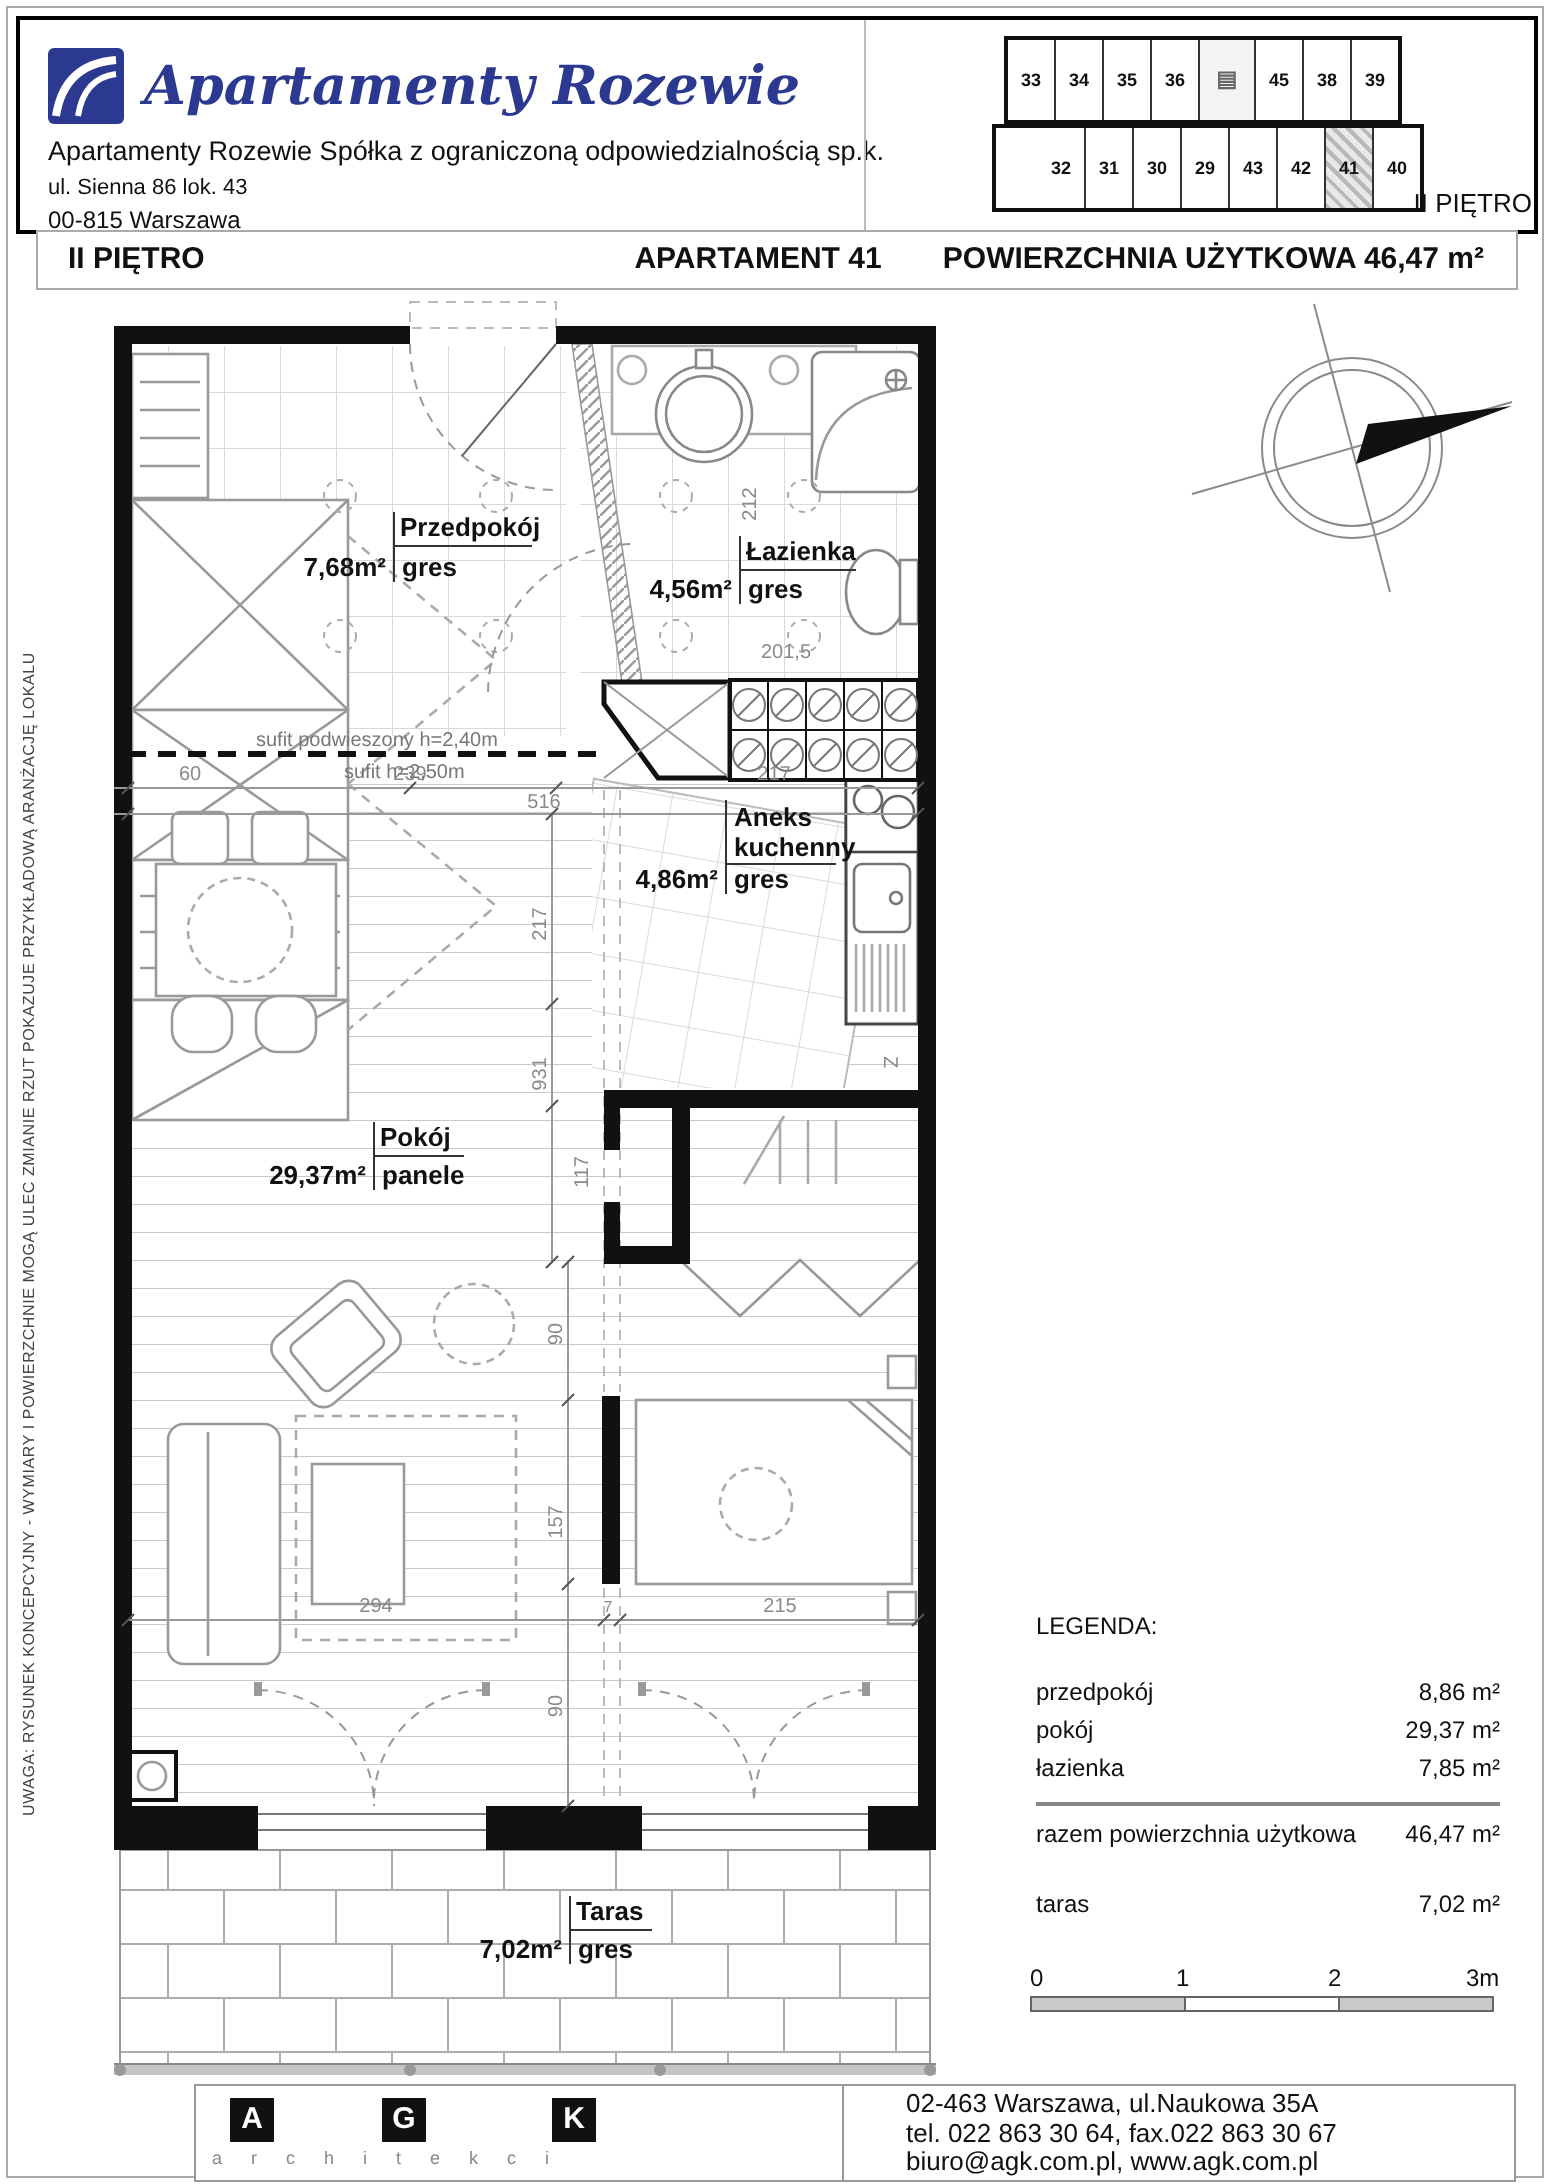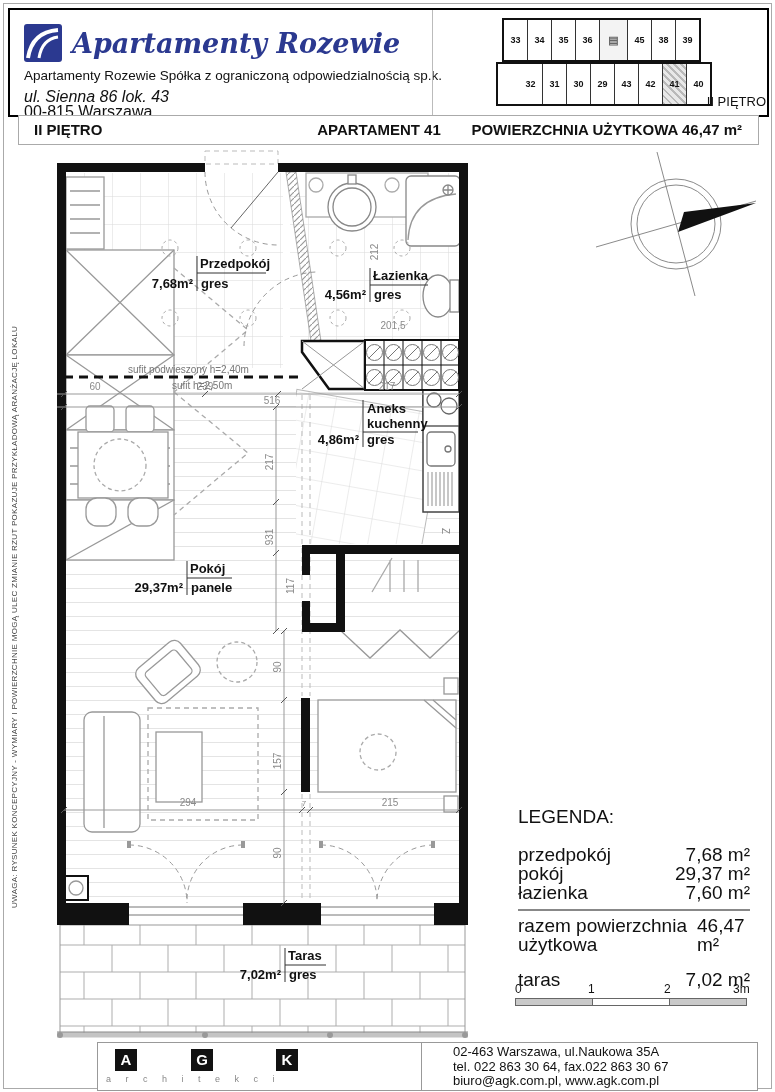--- a/index.html
+++ b/index.html
@@ -7,22 +7,22 @@
         font-family:"Liberation Sans",sans-serif;color:#111;}
   .page-border{position:absolute;inset:3px;border:1px solid #aaa;pointer-events:none;}
 
   
   .header-box{position:absolute;left:8px;top:8px;width:757px;height:105px;border:2px solid #000000;background:#fff;}
   .header-divider{position:absolute;left:422px;top:0;bottom:0;border-left:1px solid #bbb;}
   .logo-mark{position:absolute;left:14px;top:14px;}
   .logo-text{position:absolute;left:62px;top:18px;font-family:"DejaVu Serif",serif;font-style:italic;
              font-weight:bold;font-size:27px;color:#2b3990;}
   .company{position:absolute;left:14px;top:58px;font-size:13.5px;color:#111;}
-  .addr1{position:absolute;left:14px;top:78px;font-size:16px;font-style:italic;}
-  .addr2{position:absolute;left:14px;top:93px;font-size:16px;}
+  .addr1{position:absolute;left:14px;top:78px;font-size:11px;}
+  .addr2{position:absolute;left:14px;top:93px;font-size:12px;}
 
   
   .miniplan{position:absolute;left:480px;top:2px;width:276px;height:101px;}
   .mp-row{position:absolute;background:#fff;border:2px solid #111;white-space:nowrap;font-size:9px;font-weight:bold;}
   .mp-top{left:12px;top:6px;}
   .mp-bottom{left:6px;top:50px;padding-left:21px;}
   .mp-cell{display:inline-block;width:23px;height:40px;line-height:40px;text-align:center;
            border-right:1px solid #333;vertical-align:top;}
   .mp-cell:last-child{border-right:none;}
   .mp-core{display:inline-block;width:27px;height:40px;line-height:40px;text-align:center;
@@ -43,21 +43,21 @@
 
   
   .plan{position:absolute;left:0;top:143px;}
   .plan text{font-family:"Liberation Sans",sans-serif;}
   .rname{font-size:13px;font-weight:bold;fill:#111;}
   .rsub{font-size:13px;font-weight:bold;fill:#111;}
   .dimtxt{font-size:10px;fill:#8a8a8a;}
   .ceiltxt{font-size:10px;fill:#777;}
 
   
-  .legend{position:absolute;left:518px;top:806px;width:232px;font-size:19px;}
+  .legend{position:absolute;left:518px;top:806px;width:232px;font-size:12px;}
   .legend-title{margin-bottom:17px;}
   .legend-row{display:flex;justify-content:space-between;line-height:19px;}
   .legend-divider{border-top:2px solid #888;margin:7px 0 5px 0;}
   .legend-taras{margin-top:16px;}
 
   
   .scalebar{position:absolute;left:515px;top:982px;width:234px;height:26px;font-size:12px;}
   .sb-l{position:absolute;top:0;}
   .sb-bar{position:absolute;top:16px;left:0;height:8px;display:flex;}
   .sb-seg{width:76px;border:1px solid #666;}
@@ -377,29 +377,29 @@
       <line x1="596" y1="247" x2="756" y2="201"></line>
         <line x1="657" y1="152" x2="695" y2="296"></line>
       <polygon points="678,232 756,203 684,212" fill="#111" stroke="none"></polygon>
     </g>
   </svg>
 
   <div class="legend">
     <div class="legend-title">LEGENDA:</div>
     <div class="legend-row">
       <span>przedpokój</span>
-      <span>7,68 m²</span>
+      <span>8,86 m²</span>
     </div>
     <div class="legend-row">
       <span>pokój</span>
       <span>29,37 m²</span>
     </div>
     <div class="legend-row">
       <span>łazienka</span>
-      <span>7,60 m²</span>
+      <span>7,85 m²</span>
     </div>
     <div class="legend-divider"></div>
     <div class="legend-row">
       <span>razem powierzchnia użytkowa</span>
       <span>46,47 m²</span>
     </div>
     <div class="legend-row legend-taras">
       <span>taras</span>
       <span>7,02 m²</span>
     </div>

